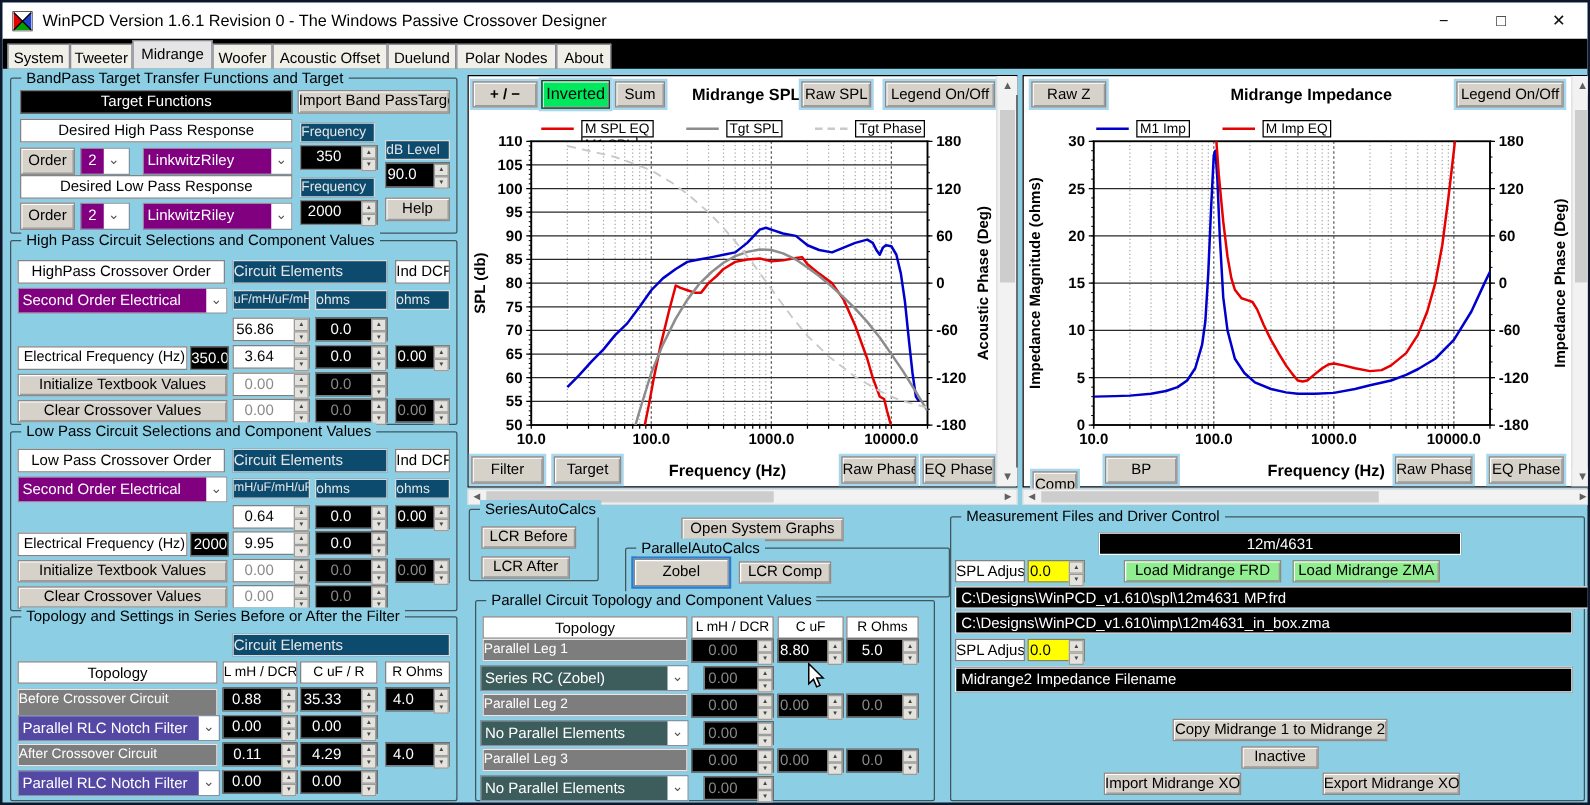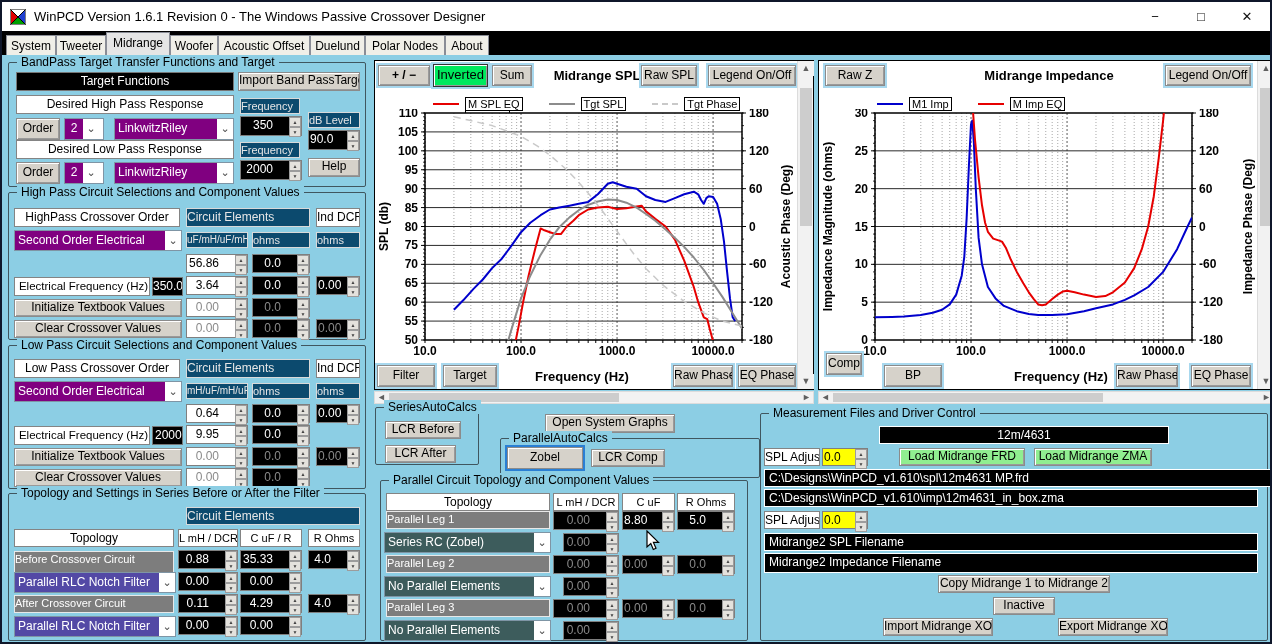--- a/index.html
+++ b/index.html
@@ -806,21 +806,21 @@
           <text x="343.091898967647" y="246" text-anchor="middle" font-size="12" font-family="Liberation Sans,sans-serif" font-weight="bold" fill="#000">10000.0</text>
           <rect x="55" y="4" width="317" height="227" fill="none" stroke="#000" stroke-width="1.5"></rect>
           <clipPath id="imp-plotclip">
             <rect x="55" y="4" width="317" height="227"></rect>
           </clipPath>
           <polyline points="55.0,208.3 71.9,207.9 83.9,207.5 100.8,206.0 112.8,203.8 122.1,200.7 129.7,195.4 136.2,185.6 141.7,166.7 144.3,147.8 146.6,109.9 148.9,57.0 151.0,15.4 152.3,11.6 153.9,34.3 155.8,79.7 158.6,128.9 162.0,155.3 167.9,178.0 175.5,189.4 183.9,196.9 196.8,202.2 208.8,204.9 218.2,206.0 232.2,206.0 247.1,205.3 264.0,202.2 276.0,199.2 292.9,195.4 304.9,190.9 314.2,186.4 328.2,178.0 343.1,162.9 357.1,140.2 367.6,117.5 372.0,108.4" fill="none" stroke="#0000cc" stroke-width="2" clip-path="url(#imp-plotclip)" stroke-linejoin="round"></polyline>
           <polyline points="146.6,-109.5 151.0,-56.5 153.1,4.0 155.0,30.5 158.6,68.3 162.0,96.3 165.1,113.7 167.9,122.8 173.2,129.6 177.8,131.1 182.0,132.6 185.8,138.7 190.9,150.8 196.8,162.9 203.3,174.3 208.8,183.3 213.8,190.1 218.2,195.4 222.1,196.2 225.8,195.4 232.2,190.1 237.8,185.6 242.7,182.6 247.1,181.8 254.7,183.3 264.0,185.6 276.0,187.9 285.3,187.1 292.9,183.3 304.9,173.5 314.2,159.1 321.8,140.2 328.2,117.5 333.8,87.2 338.7,49.4 343.1,11.6 346.3,-18.7" fill="none" stroke="#e60000" stroke-width="2" clip-path="url(#imp-plotclip)" stroke-linejoin="round"></polyline>
           <text x="12" y="117.5" text-anchor="middle" font-size="12" font-family="Liberation Sans,sans-serif" font-weight="bold" fill="#000" transform="rotate(-90 12 117.5)">Impedance Magnitude (ohms)</text>
           <text x="432" y="117.5" text-anchor="middle" font-size="12" font-family="Liberation Sans,sans-serif" font-weight="bold" fill="#000" transform="rotate(-90 432 117.5)">Impedance Phase (Deg)</text>
         </svg></div>
-    <div class="btn cbtn" style="left:7px;top:292px;width:36px;height:22px">Comp</div>
+    <div class="btn cbtn" style="left:7px;top:316px;width:36px;height:22px">Comp</div>
     <div class="btn cbtn" style="left:65px;top:304px;width:58px;height:22px">BP</div>
     <div class="xlab" style="left:195px;top:308px;width:120px">Frequency (Hz)</div>
     <div class="btn cbtn" style="left:297px;top:304px;width:62px;height:22px">Raw Phase</div>
     <div class="btn cbtn" style="left:372px;top:304px;width:60px;height:22px">EQ Phase</div>
     <div class="vsb" style="left:438px;top:0;height:328px">
       <div class="sarr" style="left:0;top:0;width:16px;height:15px;line-height:15px">▲</div>
       <div class="thumb" style="left:2px;top:27px;width:12px;height:138px"></div>
       <div class="sarr" style="left:0;bottom:0;width:16px;height:15px;line-height:15px">▼</div>
     </div>
   </div>
@@ -968,21 +968,21 @@
   <div class="fbar" style="left:762px;top:487px;width:494px;height:18px">C:\Designs\WinPCD_v1.610\imp\12m4631_in_box.zma</div>
   <div class="wlab" style="left:762px;top:509px;width:56px;height:18px">SPL Adjust</div>
   <div class="spin y" style="left:820px;top:509px;width:46px;height:18px">
       <span class="v">0.0</span>
       <span class="ud">
         <b>▲</b>
         <b>▼</b>
       </span>
     </div>
   <div class="fbar" style="left:762px;top:531px;width:494px;height:18px">Midrange2 SPL Filename</div>
-  <div class="fbar" style="left:762px;top:551px;width:494px;height:20px">Midrange2 Impedance Filename</div>
+  <div class="fbar" style="left:762px;top:532px;width:494px;height:20px">Midrange2 Impedance Filename</div>
   <div class="btn" style="left:936px;top:573px;width:172px;height:18px">Copy Midrange 1 to  Midrange 2</div>
   <div class="btn" style="left:991px;top:595px;width:62px;height:18px">Inactive</div>
   <div class="btn" style="left:881px;top:616px;width:110px;height:18px">Import Midrange XO</div>
   <div class="btn" style="left:1056px;top:616px;width:110px;height:18px">Export Midrange XO</div>
 
   <svg style="position:absolute;left:644px;top:528px;z-index:50" width="16" height="22">
     <path d="M1,1 L1,17 L4.8,13.5 L7.3,19.5 L10,18.3 L7.4,12.4 L12.5,12.4 Z" fill="#fff" stroke="#000" stroke-width="1.2"></path>
   </svg>
 
 </div>

